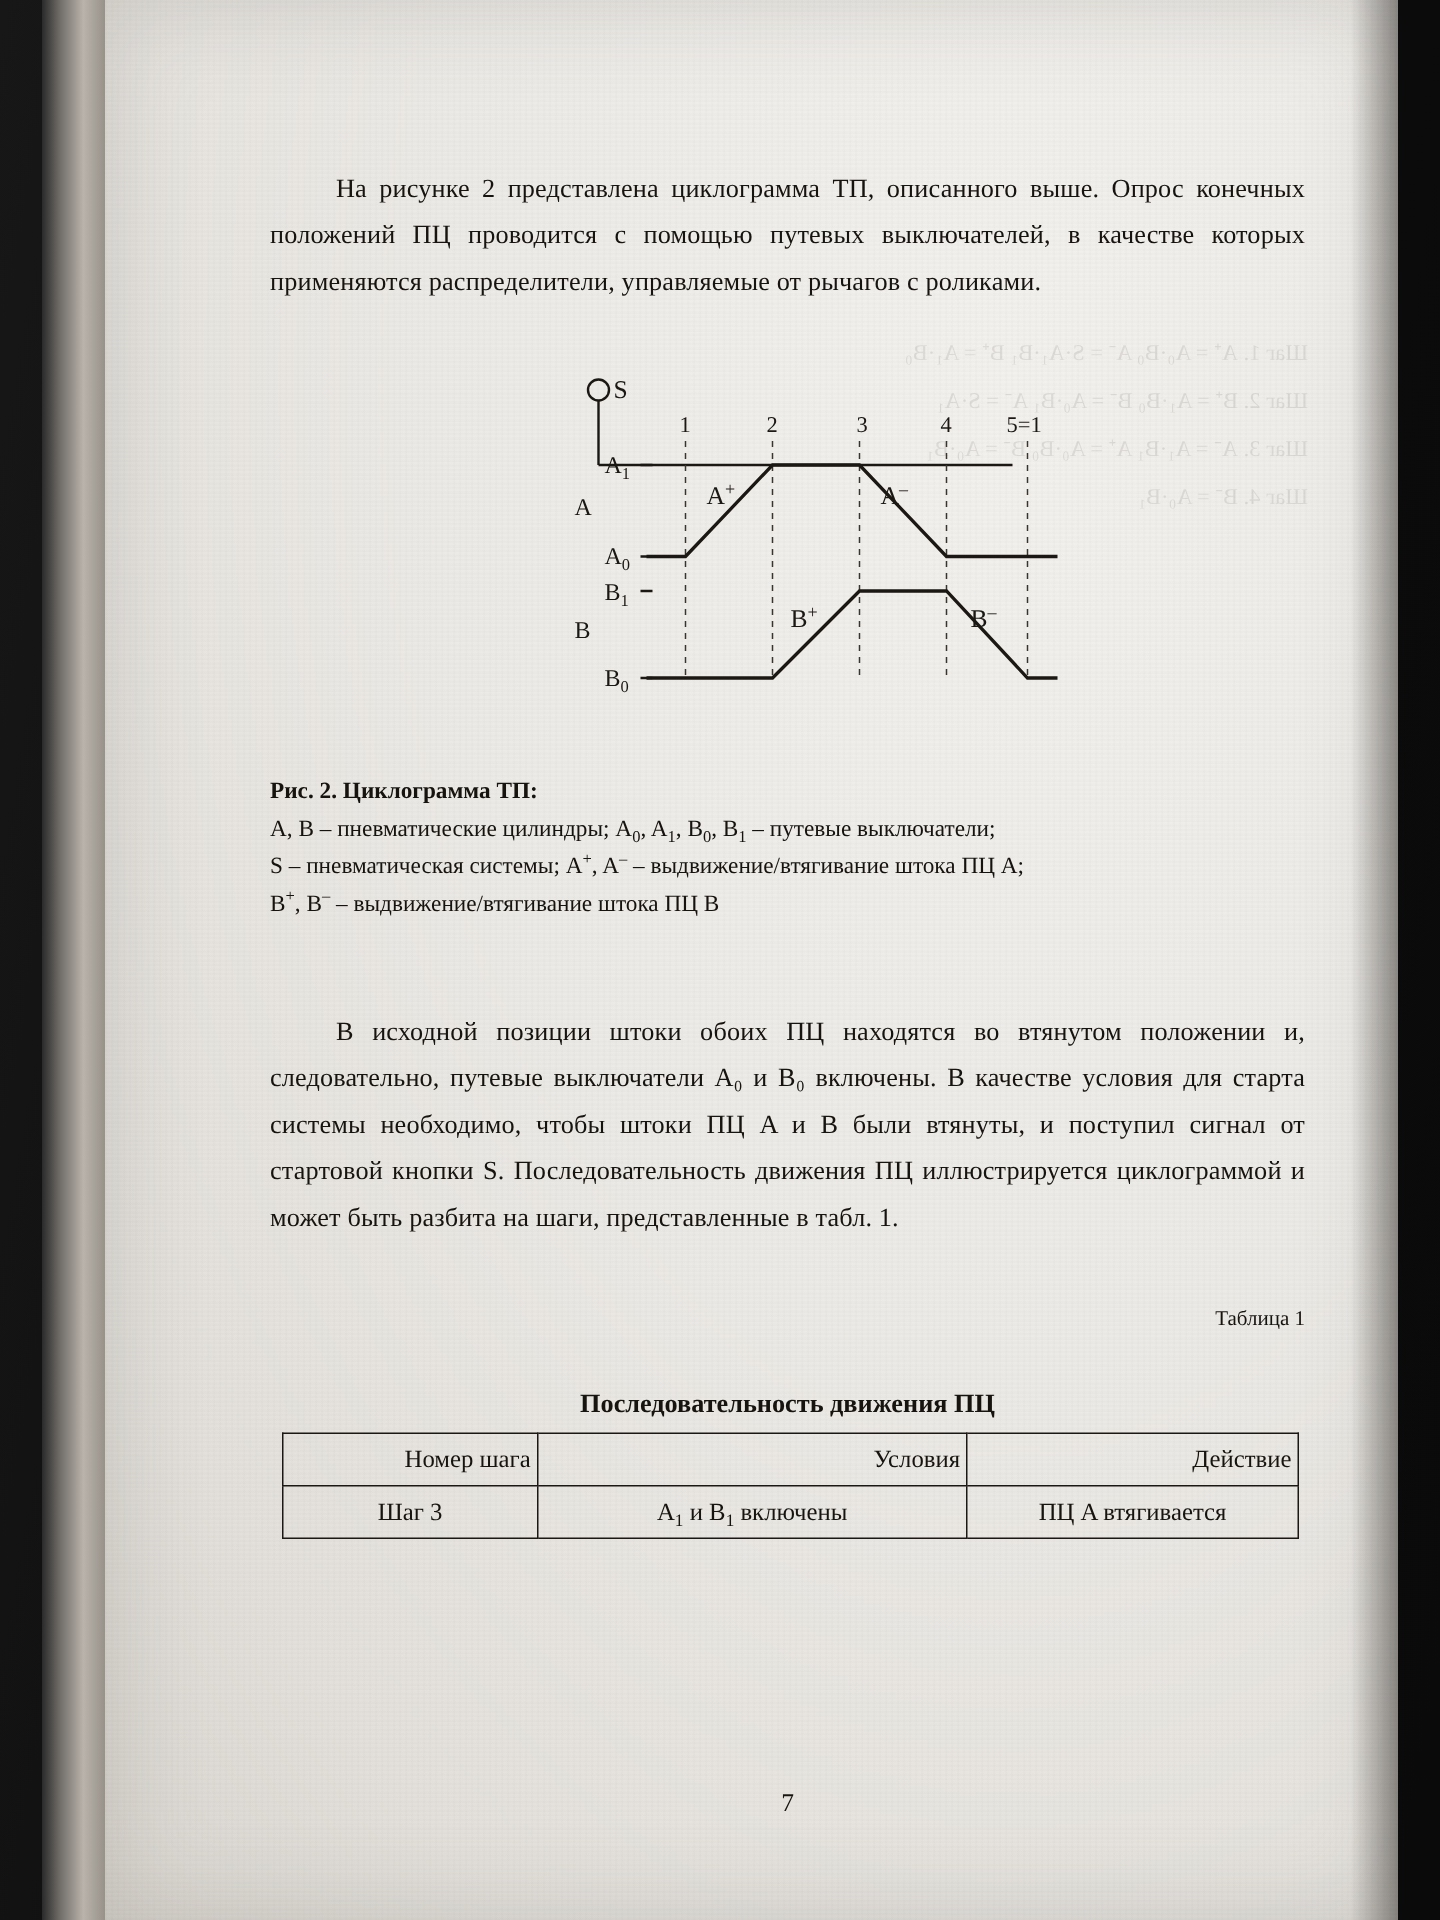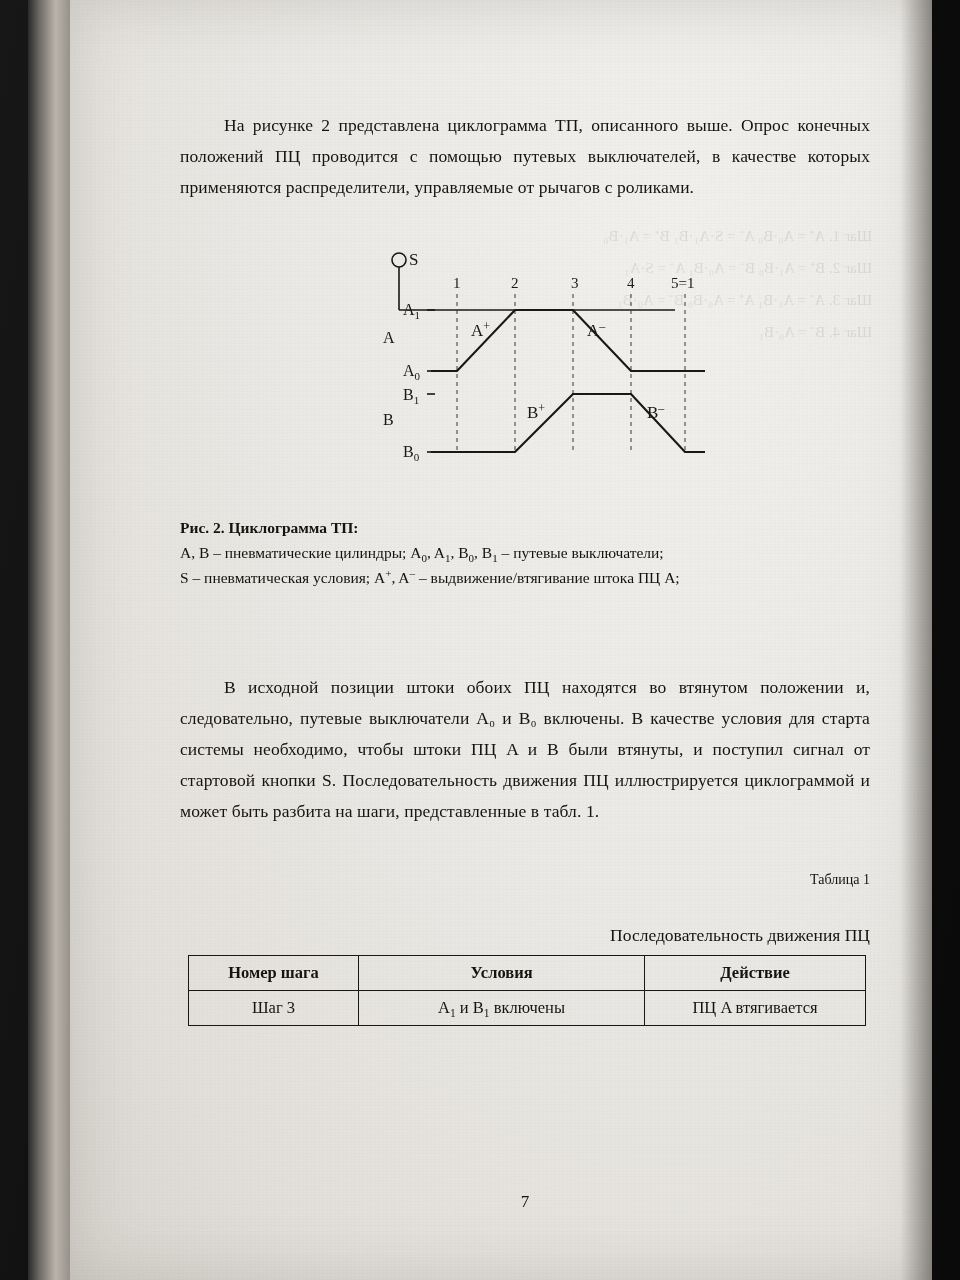--- a/index.html
+++ b/index.html
@@ -124,40 +124,40 @@
     position: absolute;
     right: 0;
     top: 872px;
     font-size: 14px;
   }
   #tabletitle {
     position: absolute;
     left: 0;
     top: 925px;
     width: 690px;
-    text-align: right;
-    font-weight: normal;
+    text-align: center;
+    font-weight: bold;
     font-size: 17.5px;
   }
   table {
     position: absolute;
     left: 8px;
     top: 955px;
     width: 678px;
     border-collapse: collapse;
     font-size: 16.5px;
   }
   table td, table th {
     border: 1.6px solid #1a1714;
     text-align: center;
     padding: 7px 4px;
     font-weight: normal;
     color: #17130f;
   }
-  table th { font-weight: bold; }
+  table th { font-weight: normal; text-align: right; }
   table sub { font-size: 11.5px; }
   td.c0, th.c0 { width: 168px; }
   td.c1, th.c1 { width: 290px; }
   td.c2, th.c2 { width: 220px; }
 
   #pagenum {
     position: absolute;
     left: 0;
     top: 1192px;
     width: 690px;
@@ -242,21 +242,24 @@
           <text x="272" y="170" font-family="Liberation Serif, serif" font-size="17" fill="#1b1713">B<tspan font-size="12" dy="-6">–</tspan></text>
         </svg>
       </div>
 
       <div id="figcaption">
         <div class="t">Рис. 2. Циклограмма ТП:</div>
         <div>
           <span>A, B – пневматические цилиндры; A</span><sub>0</sub><span>, A</span><sub>1</sub><span>, B</span><sub>0</sub><span>, B</span><sub>1</sub><span> – путевые выключатели;</span>
         </div>
         <div>
-          <span>S – пневматическая условия; A</span><sup>+</sup><span>, A</span><sup>–</sup><span> – выдвижение/втягивание штока ПЦ A;</span>
+          <span>S – пневматическая системы; A</span><sup>+</sup><span>, A</span><sup>–</sup><span> – выдвижение/втягивание штока ПЦ A;</span>
+        </div>
+        <div>
+          <span>B</span><sup>+</sup><span>, B</span><sup>–</sup><span> – выдвижение/втягивание штока ПЦ B</span>
         </div>
       </div>
 
       <p class="para" id="p2">В исходной позиции штоки обоих ПЦ находятся во втянутом положении и, следовательно, путевые выключатели A₀ и B₀ включены. В качестве условия для старта системы необходимо, чтобы штоки ПЦ A и B были втянуты, и поступил сигнал от стартовой кнопки S. Последовательность движения ПЦ иллюстрируется циклограммой и может быть разбита на шаги, представленные в табл. 1.</p>
 
       <div id="tablenum">Таблица 1</div>
       <div id="tabletitle">Последовательность движения ПЦ</div>
 
       <table>
         <thead>

